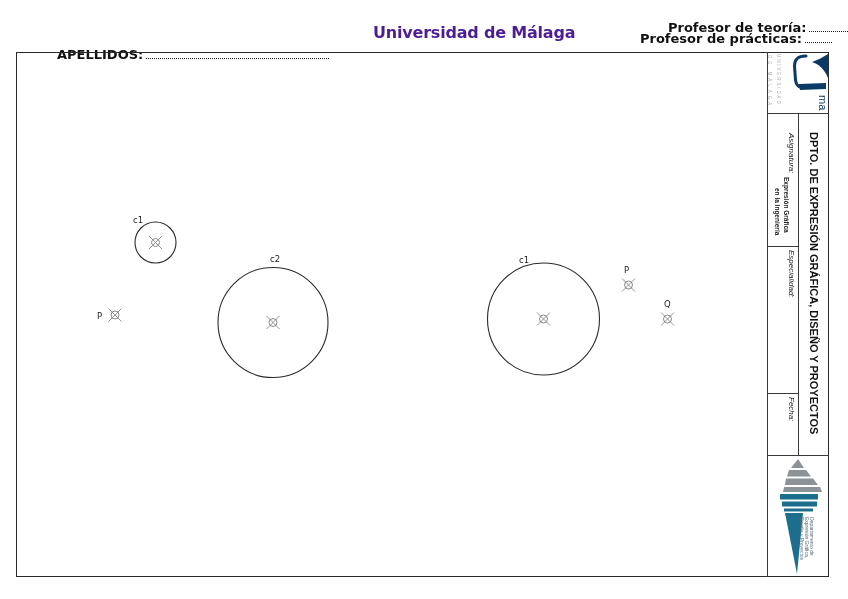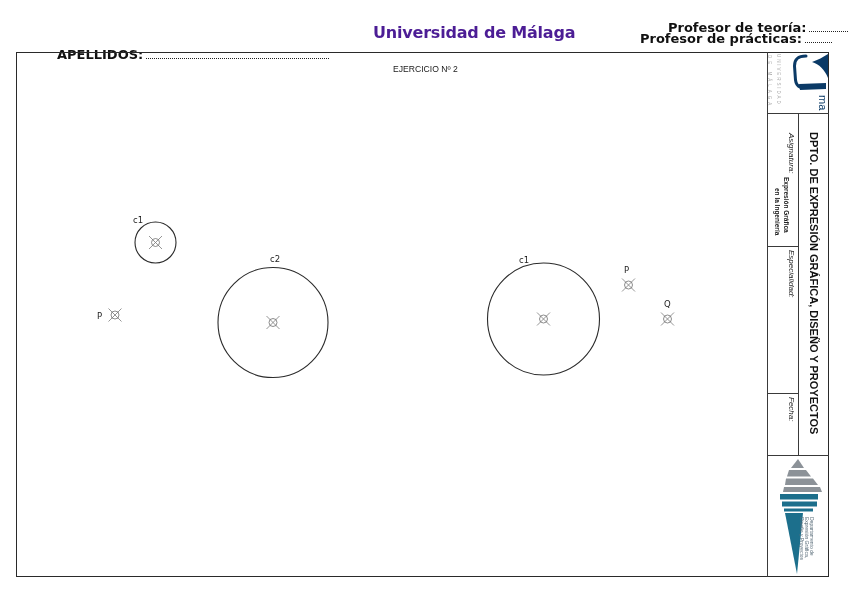--- a/index.html
+++ b/index.html
@@ -40,21 +40,20 @@
   </div>
   <div class="hdr-field" style="left:604px; top:35px; width:192px;">
     <span>Profesor de prácticas:</span>
     <span class="leader"></span>
   </div>
 
   <div class="frame"></div>
 
 
   <div class="exercise" style="left:393px;">
-    <div>EJERCICIO Nº 2</div>
   </div>
 
   <div class="line" style="left:766.5px; top:52px; width:1px; height:525px;"></div>
   <div class="line" style="left:797.5px; top:113px; width:1px; height:342px;"></div>
   <div class="line" style="left:767px; top:112.5px; width:62px; height:1px;"></div>
   <div class="line" style="left:767px; top:245.5px; width:31px; height:1px;"></div>
   <div class="line" style="left:767px; top:392.5px; width:31px; height:1px;"></div>
   <div class="line" style="left:767px; top:454.5px; width:62px; height:1px;"></div>
 
   <div class="vtext uma-gray" style="left:767px; top:55px; letter-spacing:3px;">DE MÁLAGA</div>

